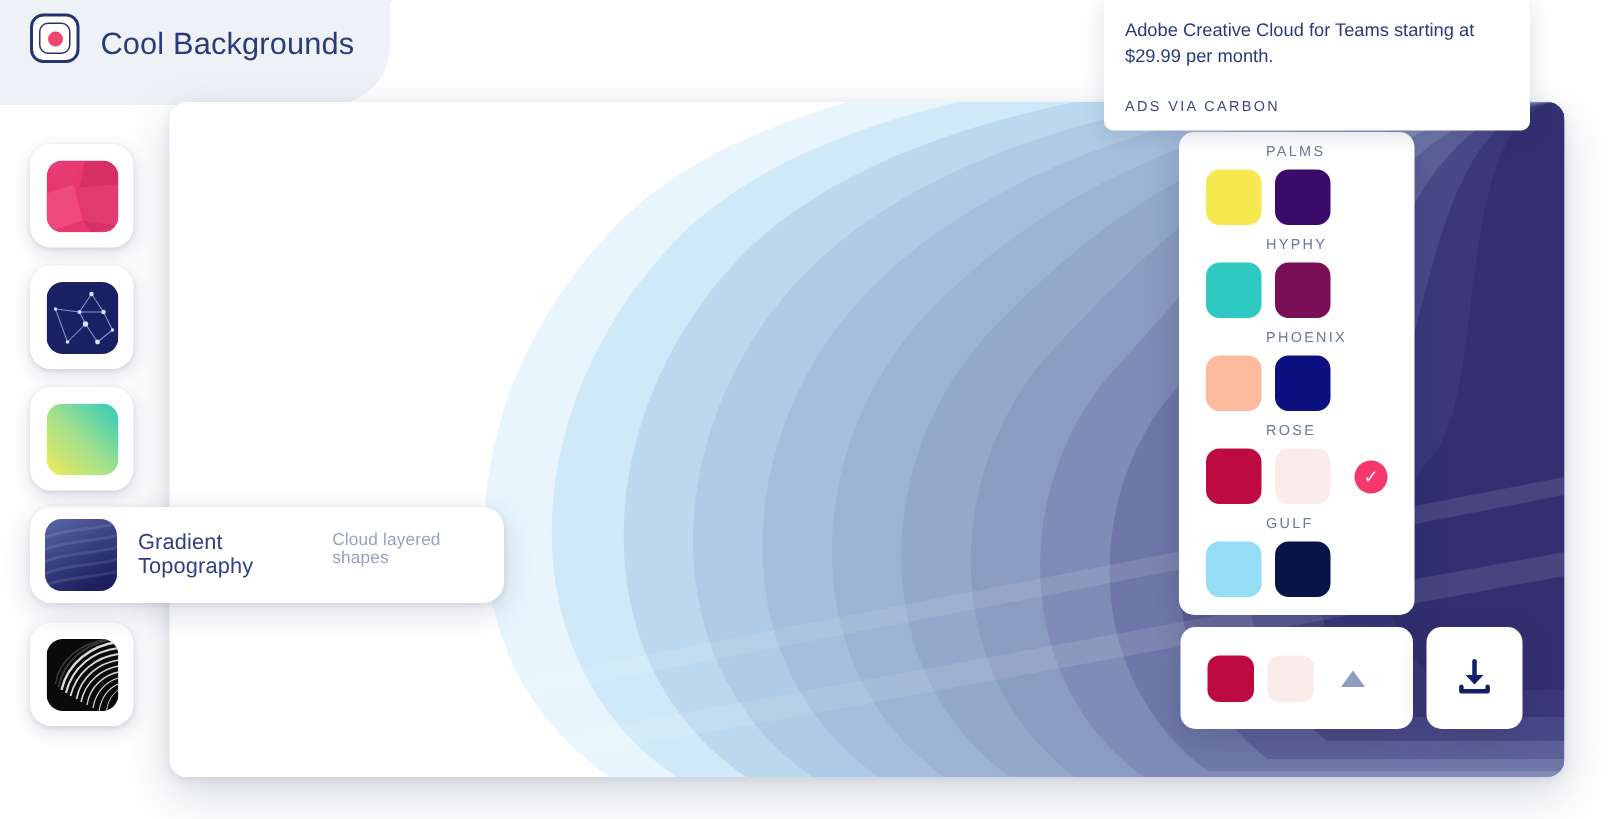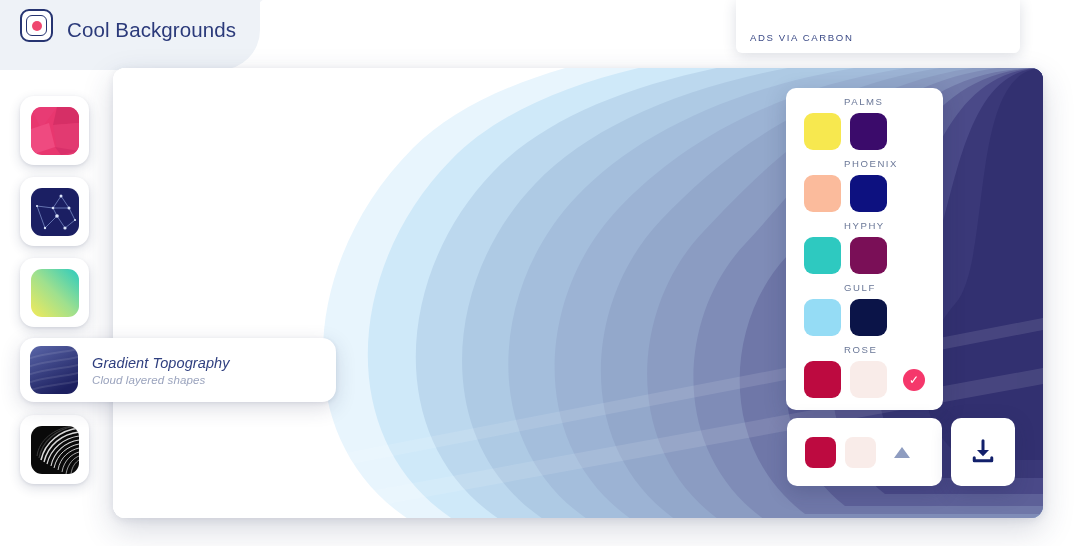--- a/index.html
+++ b/index.html
@@ -115,21 +115,21 @@
     background: #ffffff;
     border-radius: 14px;
     box-shadow: 0 6px 20px rgba(40,50,90,.17), 0 1px 4px rgba(40,50,90,.10);
     display: flex; align-items: center;
     padding: 0 10px;
     gap: 14px;
     z-index: 22;
     cursor: pointer;
   }
   .hover-card .thumb { width: 48px; height: 48px; flex: 0 0 48px; }
-  .hover-text { display: flex; flex-direction: column; gap: 3px; font-style: italic; }
+  .hover-text { display: flex; flex-direction: row; gap: 3px; }
   .hover-title {
     font-size: 14.5px;
     color: #2f3f7f;
     letter-spacing: .1px;
   }
   .hover-sub {
     font-size: 11.5px;
     color: #9aa3bd;
     letter-spacing: .1px;
   }
@@ -399,68 +399,69 @@
       </svg>
     </div>
     <div class="hover-text">
       <div class="hover-title">Gradient Topography</div>
       <div class="hover-sub">Cloud layered shapes</div>
     </div>
   </div>
 
   <div class="ad">
     <div class="ad-body">
+      <div class="ad-text">Adobe Creative Cloud for Teams starting at $29.99 per month.</div>
       <div class="ad-credit">ADS VIA CARBON</div>
     </div>
   </div>
 
   <div class="palette">
     <div class="palette-scroll">
 
       <div class="pal-group">
         <div class="pal-name">PALMS</div>
         <div class="pal-row">
           <div class="pal-sw" style="background:#f7e84f"></div>
           <div class="pal-sw" style="background:#3b0b6b"></div>
         </div>
       </div>
 
       <div class="pal-group">
-        <div class="pal-name">PHOENIX</div>
-        <div class="pal-row">
-          <div class="pal-sw" style="background:#fbbb9c"></div>
-          <div class="pal-sw" style="background:#0d1180"></div>
-        </div>
-      </div>
-
-      <div class="pal-group">
         <div class="pal-name">HYPHY</div>
         <div class="pal-row">
           <div class="pal-sw" style="background:#2ec9c0"></div>
           <div class="pal-sw" style="background:#7a0f57"></div>
         </div>
       </div>
 
       <div class="pal-group">
-        <div class="pal-name">GULF</div>
+        <div class="pal-name">PHOENIX</div>
         <div class="pal-row">
-          <div class="pal-sw" style="background:#95dcf5"></div>
-          <div class="pal-sw" style="background:#0b1448"></div>
+          <div class="pal-sw" style="background:#fbbb9c"></div>
+          <div class="pal-sw" style="background:#0d1180"></div>
         </div>
       </div>
 
       <div class="pal-group">
         <div class="pal-name">ROSE</div>
         <div class="pal-row">
           <div class="pal-sw" style="background:#bd0a40"></div>
           <div class="pal-sw" style="background:#f9ece9"></div>
           <div class="pal-check">✓</div>
         </div>
       </div>
 
+      <div class="pal-group">
+        <div class="pal-name">GULF</div>
+        <div class="pal-row">
+          <div class="pal-sw" style="background:#95dcf5"></div>
+          <div class="pal-sw" style="background:#0b1448"></div>
+        </div>
+      </div>
+
     </div>
 
   </div>
 
   <div class="actionbar">
     <div class="act-sw" style="background:#bd0a40"></div>
     <div class="act-sw" style="background:#f9ece9"></div>
     <div class="act-caret"></div>
   </div>
 

